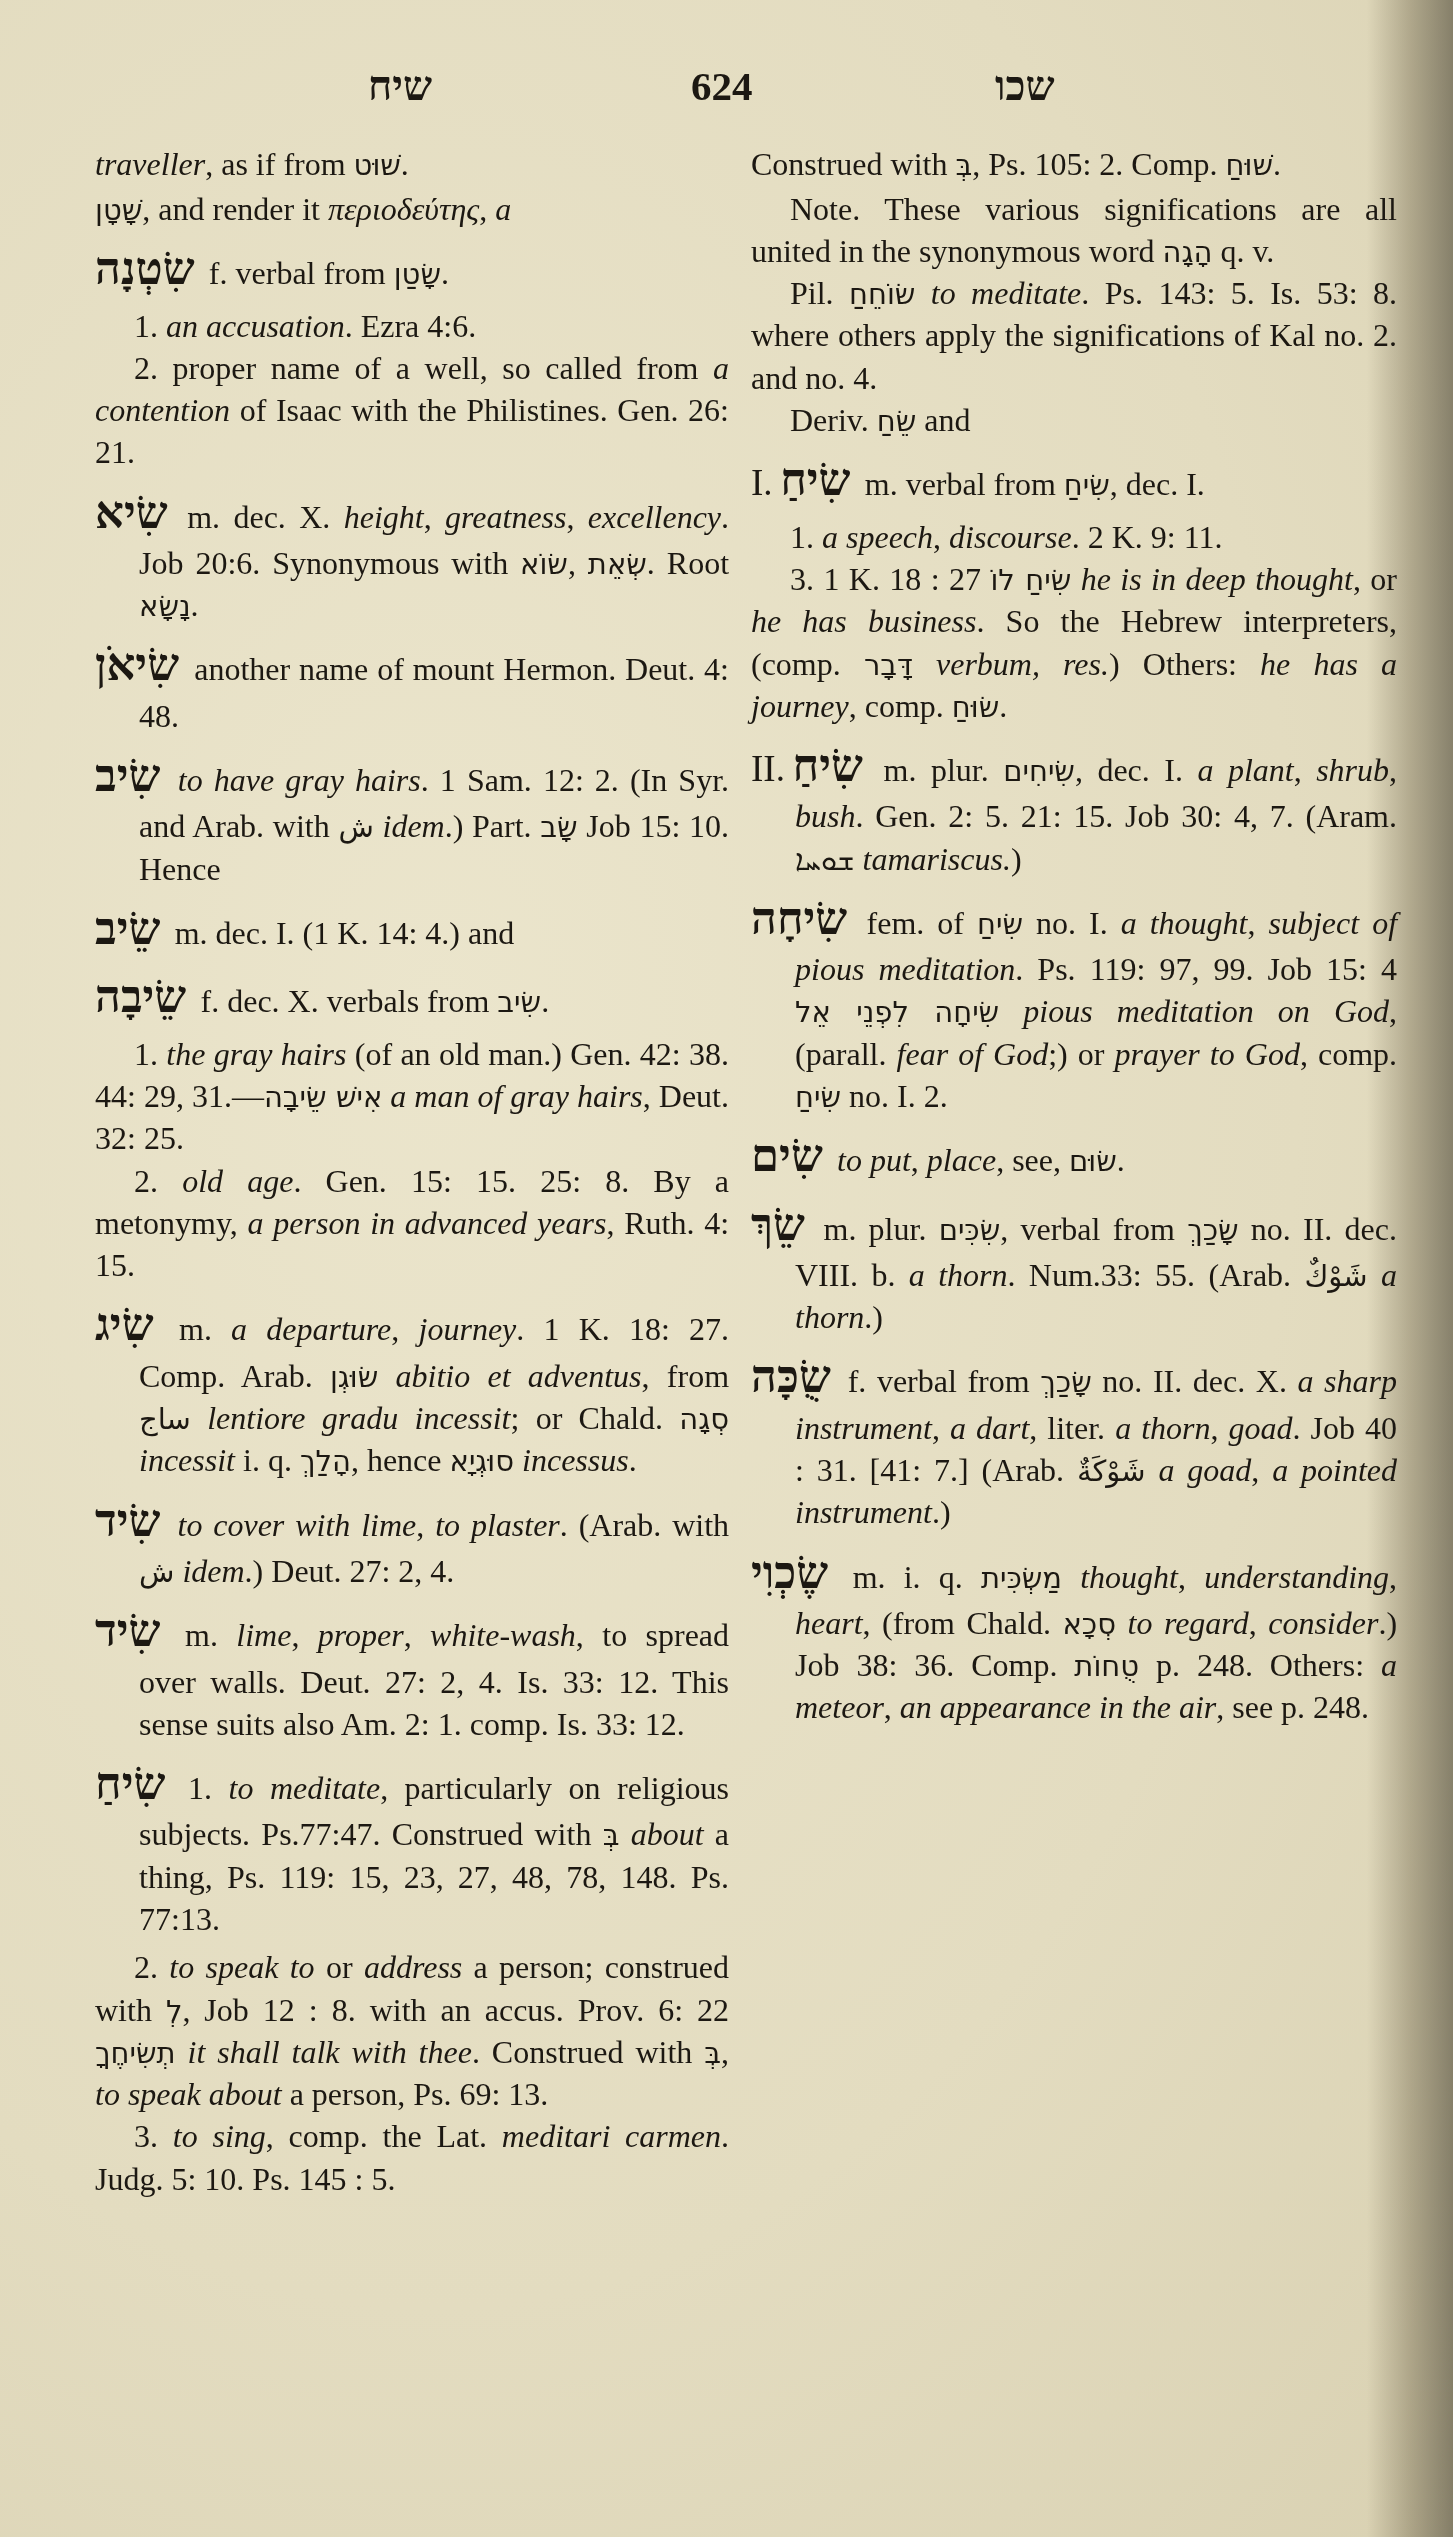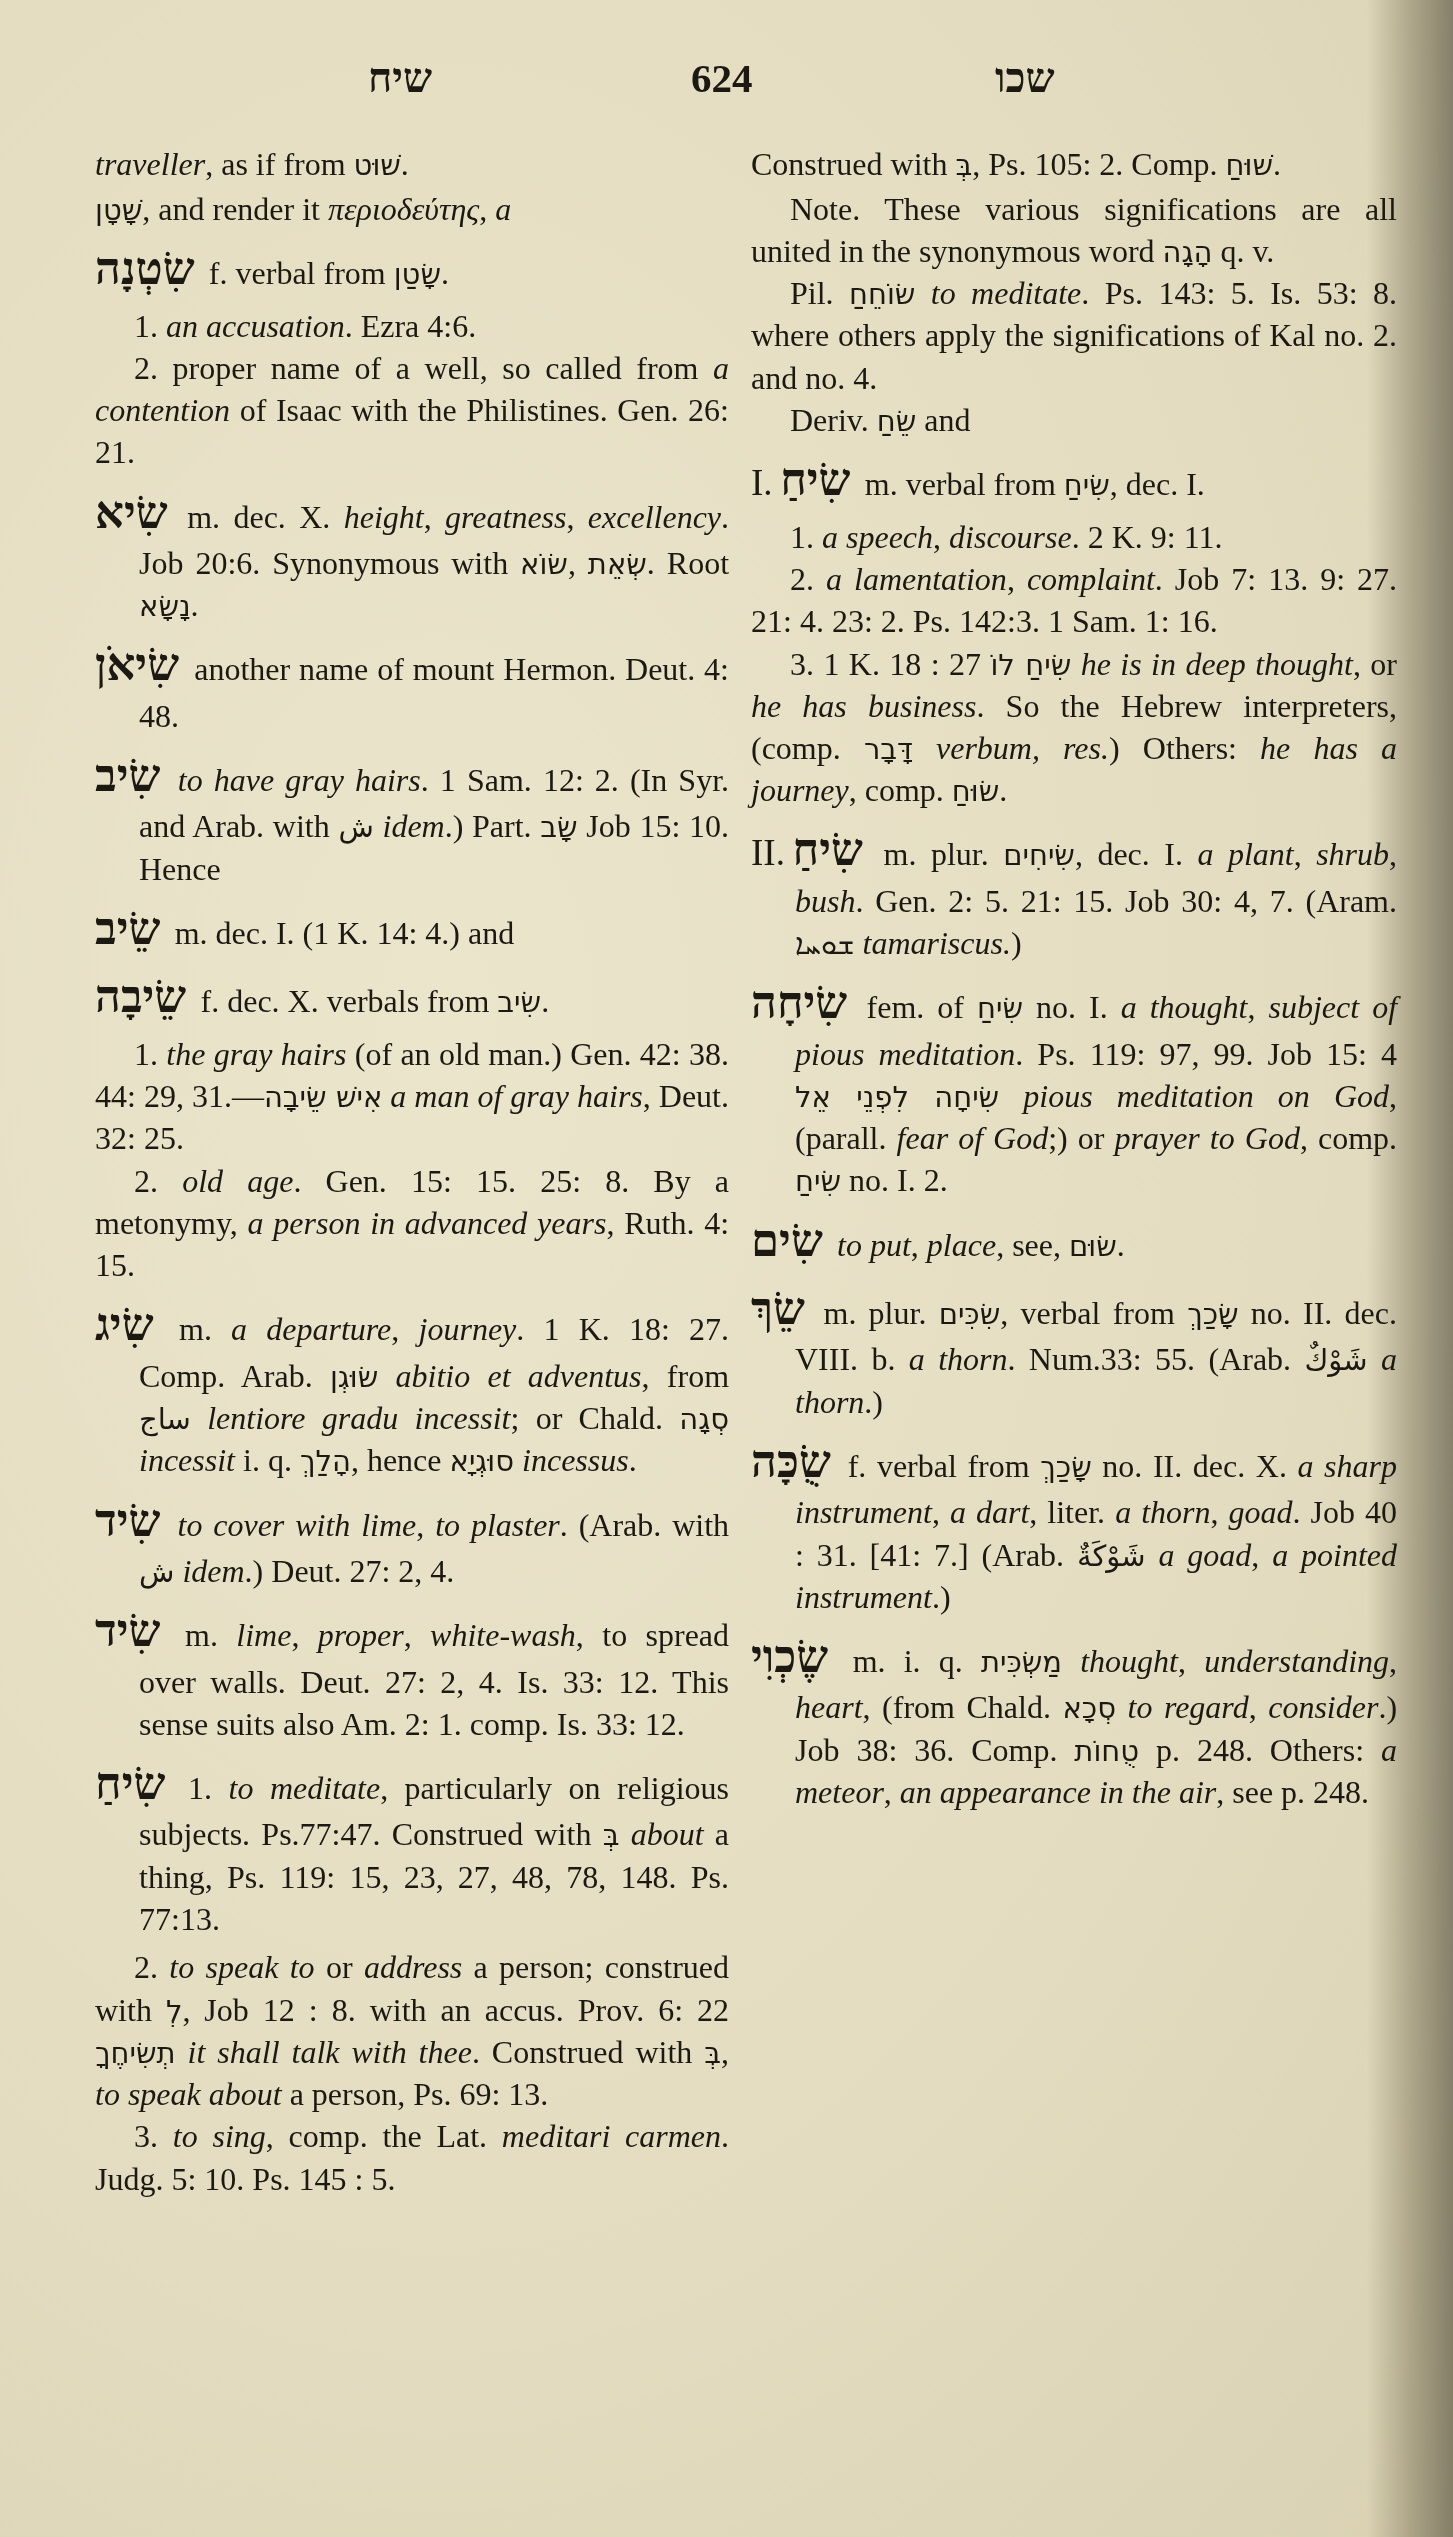--- a/index.html
+++ b/index.html
@@ -12,21 +12,21 @@
   .page {
     position: relative; width: 1454px; height: 2538px;
     background:
       linear-gradient(90deg, rgba(0,0,0,0) 0%, rgba(0,0,0,0) 94%, rgba(90,80,55,0.35) 97%, rgba(60,55,40,0.55) 100%),
       radial-gradient(ellipse at 30% 40%, #ebe5cc 0%, #e3dcc0 60%, #d9d1b2 100%);
   }
   .running-head {
     position: absolute; top: 54px; left: 0; width: 1454px; height: 57px;
   }
   .rh-left, .rh-center, .rh-right {
-    position: absolute; top: 0; font-size: 41px; font-weight: bold;
+    position: absolute; top: 8px; font-size: 41px; font-weight: bold;
     font-family: "Liberation Serif", serif;
     text-align: center;
   }
   .rh-left { left: 368px; }
   .rh-center { left: 691px; }
   .rh-right { left: 995px; }
 
   .column {
     position: absolute; top: 143px; width: 634px;
     font-size: 32px; line-height: 1.32; font-family: "Liberation Serif", serif;
@@ -78,21 +78,20 @@
       <p class="sense"><span>2. </span><span class="it">to speak to</span><span> or </span><span class="it">address</span><span> a person; construed with </span><span class="heb">לְ</span><span>, Job 12 : 8. with an accus. Prov. 6: 22 </span><span class="heb">תְשִׂיחֶךָ</span><span> </span><span class="it">it shall talk with thee</span><span>. Construed with </span><span class="heb">בְּ</span><span>, </span><span class="it">to speak about</span><span> a person, Ps. 69: 13.</span></p>
       <p class="sense"><span>3. </span><span class="it">to sing</span><span>, comp. the Lat. </span><span class="it">meditari carmen</span><span>. Judg. 5: 10. Ps. 145 : 5.</span></p>
     </div>
   <div class="column col-right" id="col-right">
       <p class="para"><span>Construed with </span><span class="heb">בְּ</span><span>, Ps. 105: 2. Comp. </span><span class="heb">שׁוּחַ</span><span>.</span></p>
       <p class="sense"><span>Note. These various significations are all united in the synonymous word </span><span class="heb">הָגָה</span><span> q. v.</span></p>
       <p class="sense"><span>Pil. </span><span class="heb">שׂוֹחֵחַ</span><span> </span><span class="it">to meditate</span><span>. Ps. 143: 5. Is. 53: 8. where others apply the significations of Kal no. 2. and no. 4.</span></p>
       <p class="sense"><span>Deriv. </span><span class="heb">שֵׂחַ</span><span> and</span></p>
       <p class="para entry hang"><span class="roman">I.</span><span class="hw">שִׂיחַ</span> <span>m. verbal from </span><span class="heb">שִׂיחַ</span><span>, dec. I.</span></p>
       <p class="sense"><span>1. </span><span class="it">a speech</span><span>, </span><span class="it">discourse</span><span>. 2 K. 9: 11.</span></p>
-      <p class="sense"><span>2. </span><span class="it">a lamentation</span><span>, </span><span class="it">complaint</span><span>. Job 7: 13. 9: 27. 21: 4. 23: 2. Ps. 142:3. 1 Sam. 1: 16.</span></p>
       <p class="sense"><span>3. 1 K. 18 : 27 </span><span class="heb">שִׂיחַ לוֹ</span><span> </span><span class="it">he is in deep thought</span><span>, or </span><span class="it">he has business</span><span>. So the Hebrew interpreters, (comp. </span><span class="heb">דָּבָר</span><span> </span><span class="it">verbum, res.</span><span>) Others: </span><span class="it">he has a journey</span><span>, comp. </span><span class="heb">שׂוּחַ</span><span>.</span></p>
       <p class="para entry hang"><span class="roman">II.</span><span class="hw">שִׂיחַ</span> <span>m. plur. </span><span class="heb">שִׂיחִים</span><span>, dec. I. </span><span class="it">a plant</span><span>, </span><span class="it">shrub</span><span>, </span><span class="it">bush</span><span>. Gen. 2: 5. 21: 15. Job 30: 4, 7. (Aram. </span><span class="arab">ܫܘܚܐ</span><span> </span><span class="it">tamariscus.</span><span>)</span></p>
       <p class="para entry hang"><span class="hw">שִׂיחָה</span> <span>fem. of </span><span class="heb">שִׂיחַ</span><span> no. I. </span><span class="it">a thought</span><span>, </span><span class="it">subject of pious meditation</span><span>. Ps. 119: 97, 99. Job 15: 4 </span><span class="heb">שִׂיחָה לִפְנֵי אֵל</span><span> </span><span class="it">pious meditation on God</span><span>, (parall. </span><span class="it">fear of God</span><span>;) or </span><span class="it">prayer to God</span><span>, comp. </span><span class="heb">שִׂיחַ</span><span> no. I. 2.</span></p>
       <p class="para entry hang"><span class="hw">שִׂים</span> <span class="it">to put</span><span>, </span><span class="it">place</span><span>, see, </span><span class="heb">שׂוּם</span><span>.</span></p>
       <p class="para entry hang"><span class="hw">שֵׂךְ</span> <span>m. plur. </span><span class="heb">שִׂכִּים</span><span>, verbal from </span><span class="heb">שָׂכַךְ</span><span> no. II. dec. VIII. b. </span><span class="it">a thorn</span><span>. Num.33: 55. (Arab. </span><span class="arab">شَوْكٌ</span><span> </span><span class="it">a thorn</span><span>.)</span></p>
       <p class="para entry hang"><span class="hw">שֻׂכָּה</span> <span>f. verbal from </span><span class="heb">שָׂכַךְ</span><span> no. II. dec. X. </span><span class="it">a sharp instrument</span><span>, </span><span class="it">a dart</span><span>, liter. </span><span class="it">a thorn</span><span>, </span><span class="it">goad</span><span>. Job 40 : 31. [41: 7.] (Arab. </span><span class="arab">شَوْكَةٌ</span><span> </span><span class="it">a goad</span><span>, </span><span class="it">a pointed instrument</span><span>.)</span></p>
       <p class="para entry hang"><span class="hw">שֶׂכְוִי</span> <span>m. i. q. </span><span class="heb">מַשְׂכִּית</span><span> </span><span class="it">thought</span><span>, </span><span class="it">understanding</span><span>, </span><span class="it">heart</span><span>, (from Chald. </span><span class="heb">סְכָא</span><span> </span><span class="it">to regard</span><span>, </span><span class="it">consider</span><span>.) Job 38: 36. Comp. </span><span class="heb">טֻחוֹת</span><span> p. 248. Others: </span><span class="it">a meteor</span><span>, </span><span class="it">an appearance in the air</span><span>, see p. 248.</span></p>
     </div>
 </div>
 

